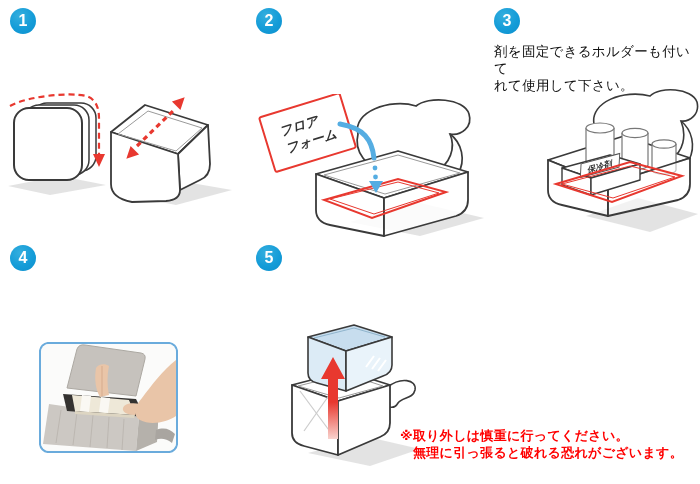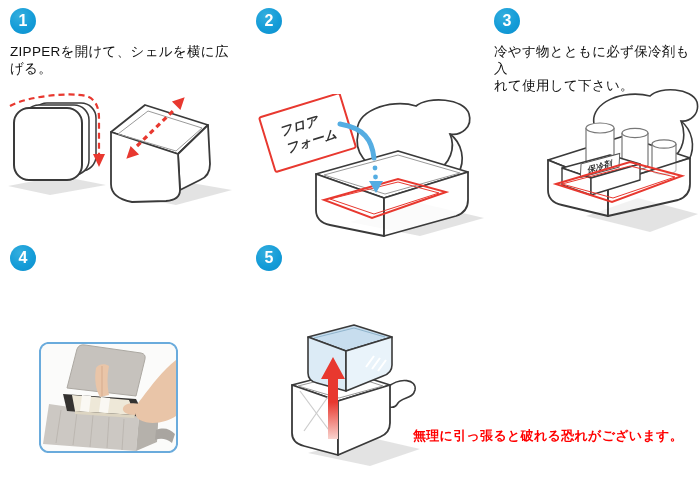--- a/index.html
+++ b/index.html
@@ -37,22 +37,20 @@
   }
   .warning .l2{padding-left:13px;}
   svg{display:block;}
   svg text{font-family:"Liberation Sans","DejaVu Sans",sans-serif;}
 </style>
 </head>
 <body>
 
 <div class="step" id="step1">
   <div class="badge">1</div>
-  <div class="caption">ZIPPERを開けて、シェルを横に広
-げる。</div>
   <svg id="illus1" class="illus" width="228" height="124" viewBox="0 0 228 124">
 
     <polygon points="0,96 42,105 98,95 52,86" fill="#dcdcdc" opacity="0.8"></polygon>
     <polygon points="112,104 168,115 224,100 166,90" fill="#dcdcdc" opacity="0.8"></polygon>
 
     <g fill="#fff" stroke="#3a3a3a">
       <rect x="24" y="13" width="64" height="68" rx="15" stroke-width="1.5"></rect>
       <rect x="16" y="15" width="65" height="70" rx="15" stroke-width="1.5"></rect>
       <rect x="6" y="18" width="68" height="72" rx="15" stroke-width="2"></rect>
     </g>
@@ -112,21 +110,21 @@
       <path d="M82,30 C106,34 114,46 116,64" fill="none" stroke="#55ade2" stroke-width="5" stroke-linecap="round"></path>
       <circle cx="117" cy="74" r="2.4" fill="#55ade2"></circle>
       <circle cx="117.5" cy="83" r="2.4" fill="#55ade2"></circle>
       <polygon points="118,99 111,87 125,87" fill="#55ade2"></polygon>
     </g>
   </svg>
 </div>
 
 <div class="step" id="step3">
   <div class="badge">3</div>
-  <div class="caption">冷やす物とともに必ず保冷剤も入
+  <div class="caption">剤を固定できるホルダーも付いて
 れて使用して下さい。</div>
   <svg id="illus3" class="illus" width="166" height="152" viewBox="0 0 166 152">
 
     <polygon points="52,130 116,146 164,128 104,112" fill="#dcdcdc" opacity="0.8"></polygon>
 
     <g>
       <path d="M60,38 C56,16 90,3 116,10 C126,0 158,2 163,16 C166,28 156,36 147,35 C153,50 149,66 137,73 C121,82 83,78 69,61 C62,53 59,45 60,38 Z" fill="#fff" stroke="#3a3a3a" stroke-width="1.6"></path>
       <path d="M147,35 C158,44 162,60 155,74" fill="none" stroke="#3a3a3a" stroke-width="1.6"></path>
     </g>
 
@@ -241,14 +239,15 @@
         <stop offset="0" stop-color="#e8382f"></stop>
         <stop offset="0.55" stop-color="#e8382f"></stop>
         <stop offset="1" stop-color="#f8d3ce"></stop>
       </linearGradient>
     </defs>
     <polygon points="53,36 41,58 48,58 48,118 58,118 58,58 65,58" fill="url(#ra)"></polygon>
   </svg>
 </div>
 
 <div class="warning">
+  <div class="l1">※取り外しは慎重に行ってください。</div>
   <div class="l2">無理に引っ張ると破れる恐れがございます。</div>
 </div>
 
 </body></html>

